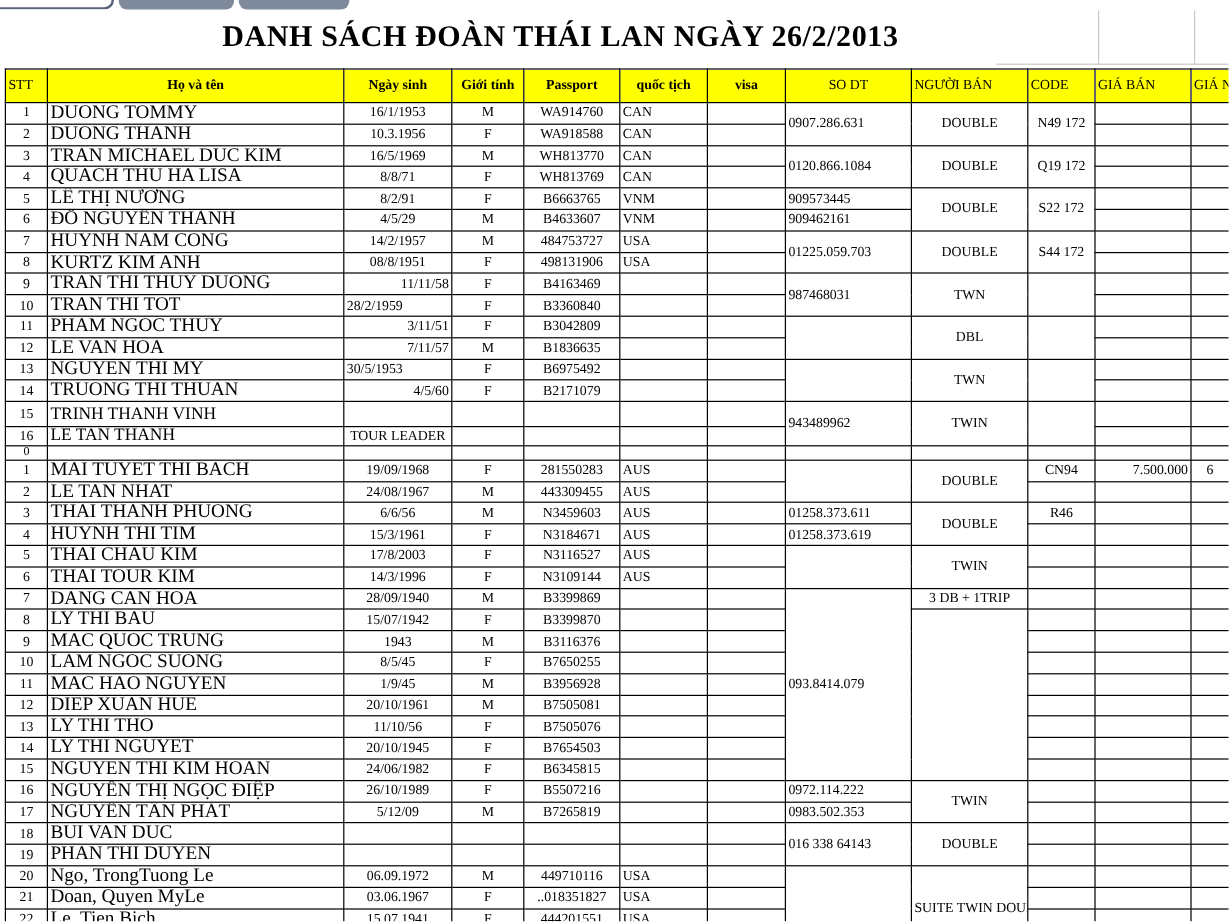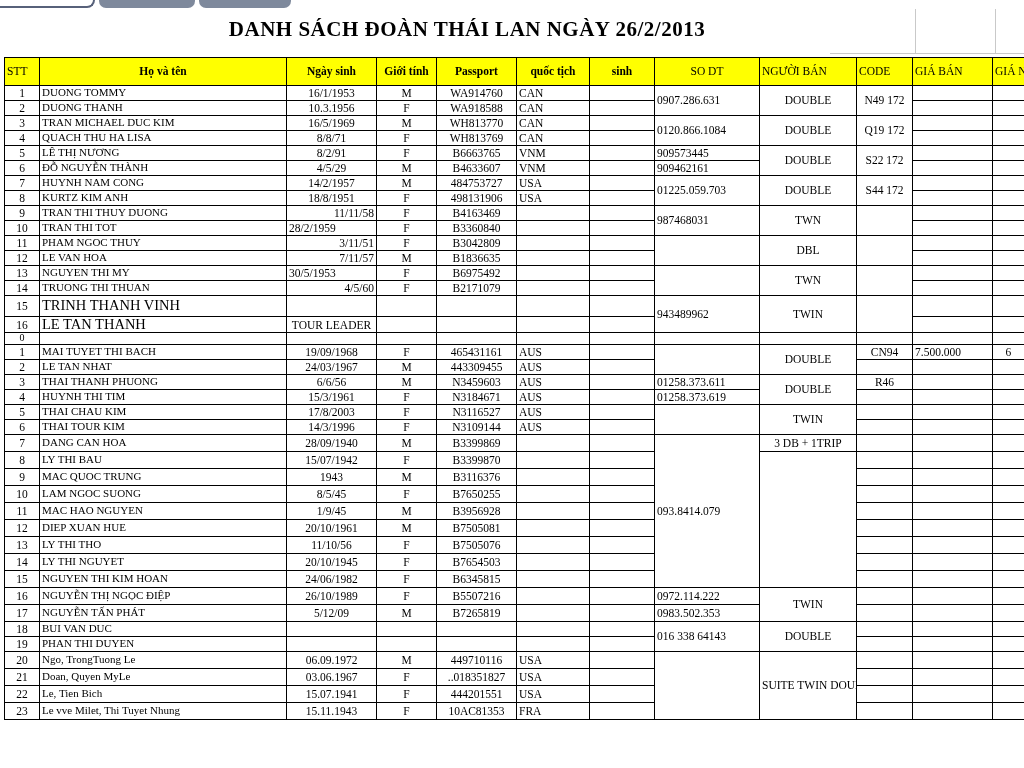--- a/index.html
+++ b/index.html
@@ -8,51 +8,51 @@
   
   .tab-active{position:absolute;left:0;top:-7px;width:95px;height:15px;background:#fff;
               border:2px solid #57617a;border-top:none;border-left:none;border-bottom-right-radius:8px;box-sizing:border-box;}
   .tab-gray{position:absolute;top:-7px;height:15px;background:#7e899c;border-radius:0 0 7px 7px;}
   .tab-g1{left:99px;width:96px;}
   .tab-g2{left:199px;width:92px;}
   
   .gl-v{position:absolute;width:1px;background:#c9c9c9;top:9px;height:44px;}
   .gl-h{position:absolute;height:1px;background:#c9c9c9;top:53px;left:830px;width:194px;}
   #title{position:absolute;top:17px;left:0;width:934px;text-align:center;
-         font-size:21px;font-weight:bold;letter-spacing:.5px;white-space:nowrap;}
+         font-size:25px;font-weight:bold;letter-spacing:.5px;white-space:nowrap;}
   
   #tbl{position:absolute;left:4px;top:57px;width:1019px;border-collapse:collapse;table-layout:fixed;
        font-size:11.5px;line-height:1.05;}
   #tbl td,#tbl th{border:1px solid #000;padding:0 2px;overflow:hidden;white-space:nowrap;
                   vertical-align:middle;box-sizing:border-box;}
   #tbl thead tr{height:28px;}
   #tbl thead th{background:#ffff00;font-size:11.5px;font-weight:normal;text-align:left;}
   #tbl thead th.b{font-weight:bold;text-align:center;}
   #tbl thead th.hc{text-align:center;}
   th.hdr-code{background:linear-gradient(to right,#ffff00 42px,#ffffff 42px);}
   th.hdr-giaban{background:linear-gradient(to right,#ffff00 74px,#ffffff 74px);}
   th.hdr-gian{background:linear-gradient(to right,#ffffff 4px,#ffff00 4px);border-right:none;}
   #tbl tbody tr{height:15px;}
   #tbl tbody tr.tall{height:17px;}
   #tbl tbody tr.h21{height:21px;}
   #tbl tbody tr.short{height:10px;font-size:10px;}
   .c-stt{text-align:center;margin-left:16px;}
-  .c-name{text-align:left;font-size:11px;}
+  .c-name{text-align:left;font-size:16px;}
   tr.big .c-name{font-size:14.5px;margin-left:48px;}
   .c-dob{text-align:center;}
   .c-dob.al-right{text-align:right;margin-left:48px;}
   .c-dob.al-left{text-align:left;}
   .c-sex{text-align:center;margin-left:36px;}
   .c-passport{text-align:center;}
   .c-nat{text-align:left;}
   .c-visa{text-align:left;}
   .c-sodt{text-align:left;}
   .c-nguoiban{text-align:center;white-space:pre-line;}
   .c-code{text-align:center;white-space:pre;}
-  .c-giaban{text-align:left;}
+  .c-giaban{text-align:right;}
   .c-gian{text-align:center;border-right:none !important;}
 </style>
 </head>
 <body>
 
 <div id="screen">
   <div class="tab-active"></div>
   <div class="tab-gray tab-g1"></div>
   <div class="tab-gray tab-g2"></div>
 
@@ -78,21 +78,21 @@
         <col style="width: 31px;">
       </colgroup>
     <thead>
         <tr>
           <th class="c-stt">STT</th>
           <th class="c-name b">Họ và tên</th>
           <th class="c-dob b hc">Ngày sinh</th>
           <th class="c-sex b hc">Giới tính</th>
           <th class="c-passport b hc">Passport</th>
           <th class="c-nat b">quốc tịch</th>
-          <th class="c-visa b">sinh</th>
+          <th class="c-visa b">visa</th>
           <th class="c-sodt hc">SO DT</th>
           <th class="c-nguoiban">NGƯỜI BÁN</th>
           <th class="c-code hdr-code">CODE</th>
           <th class="c-giaban hdr-giaban">GIÁ BÁN</th>
           <th class="c-gian hdr-gian">GIÁ N</th>
         </tr>
       </thead>
   <tbody>
         <tr>
           <td class="c-stt">1</td>
@@ -180,21 +180,21 @@
           <td class="c-visa"></td>
           <td class="c-sodt" rowspan="2">01225.059.703</td>
           <td class="c-nguoiban" rowspan="2">DOUBLE</td>
           <td class="c-code" rowspan="2">S44 172</td>
           <td class="c-giaban"></td>
           <td class="c-gian"></td>
         </tr>
         <tr>
           <td class="c-stt">8</td>
           <td class="c-name">KURTZ KIM ANH</td>
-          <td class="c-dob">18/8/1951</td>
+          <td class="c-dob">08/8/1951</td>
           <td class="c-sex">F</td>
           <td class="c-passport">498131906</td>
           <td class="c-nat">USA</td>
           <td class="c-visa"></td>
           <td class="c-giaban"></td>
           <td class="c-gian"></td>
         </tr>
         <tr>
           <td class="c-stt">9</td>
           <td class="c-name">TRAN THI THUY DUONG</td>
@@ -309,33 +309,33 @@
           <td class="c-giaban"></td>
           <td class="c-gian"></td>
         </tr>
       </tbody>
       <tbody>
         <tr>
           <td class="c-stt">1</td>
           <td class="c-name">MAI TUYET THI BACH</td>
           <td class="c-dob">19/09/1968</td>
           <td class="c-sex">F</td>
-          <td class="c-passport">465431161</td>
+          <td class="c-passport">281550283</td>
           <td class="c-nat">AUS</td>
           <td class="c-visa"></td>
           <td class="c-sodt" rowspan="2"></td>
           <td class="c-nguoiban" rowspan="2">DOUBLE</td>
           <td class="c-code">CN94</td>
           <td class="c-giaban">7.500.000</td>
           <td class="c-gian">6</td>
         </tr>
         <tr>
           <td class="c-stt">2</td>
           <td class="c-name">LE TAN NHAT</td>
-          <td class="c-dob">24/03/1967</td>
+          <td class="c-dob">24/08/1967</td>
           <td class="c-sex">M</td>
           <td class="c-passport">443309455</td>
           <td class="c-nat">AUS</td>
           <td class="c-visa"></td>
           <td class="c-code"></td>
           <td class="c-giaban"></td>
           <td class="c-gian"></td>
         </tr>
         <tr>
           <td class="c-stt">3</td>

